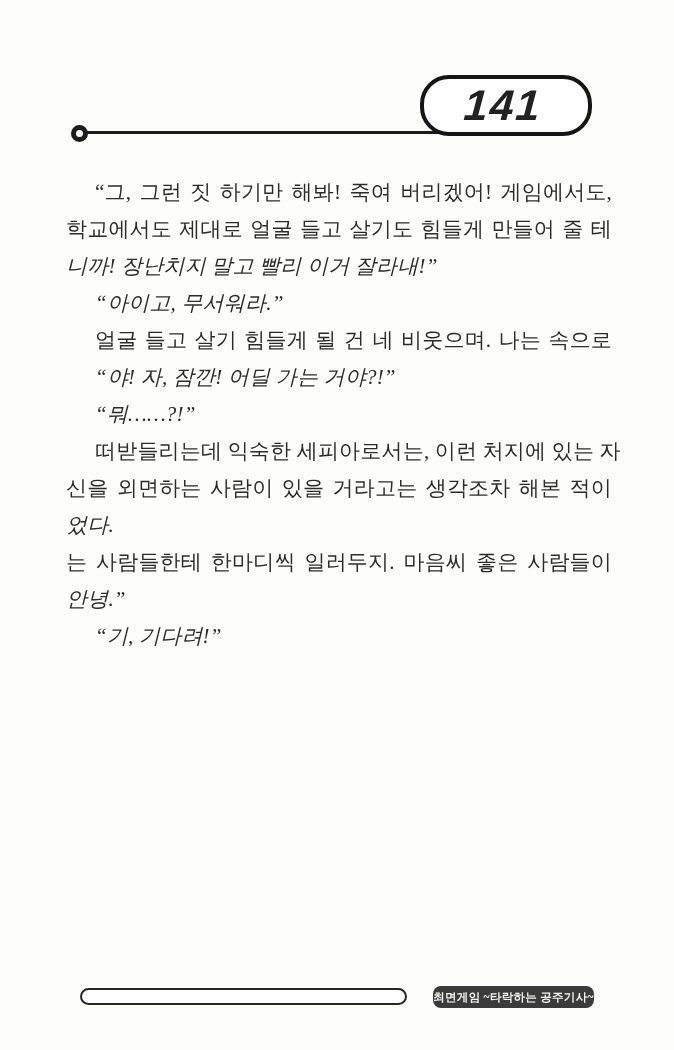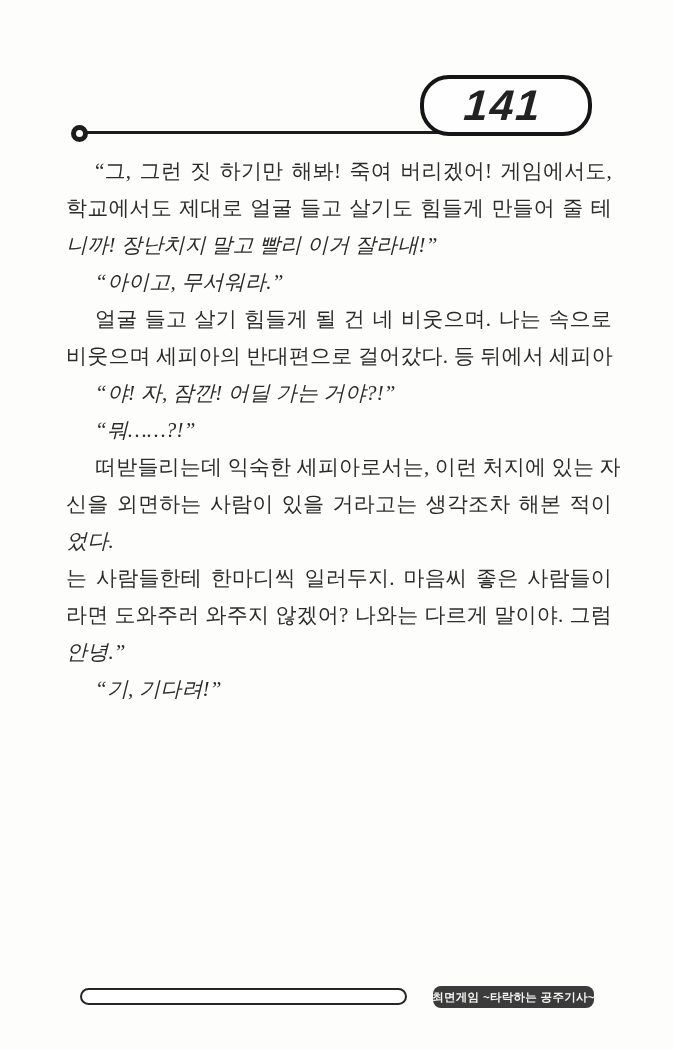--- a/index.html
+++ b/index.html
@@ -53,21 +53,21 @@
     font-size: 43px;
     letter-spacing: 2px;
     color: #222;
     transform: skewX(-4deg);
     padding-right: 6px;
   }
 
   
   .body-text {
     position: absolute;
-    left: 66px; top: 153px;
+    left: 66px; top: 174px;
     width: 546px;
     font-size: 21px;
     line-height: 37px;
     letter-spacing: 0.2px;
     color: #2b2b28;
   }
   .body-text .line {
     text-align: justify;
     text-align-last: justify;
     white-space: nowrap;
@@ -93,21 +93,21 @@
     position: absolute;
     left: 433px; top: 986px;
     width: 161px; height: 22px;
     background: #3b3b3b;
     border-radius: 8px;
     display: flex;
     align-items: center;
     justify-content: center;
   }
   .footer-badge span {
-    font-family: Liberation Sans, sans-serif;
+    font-family: Liberation Serif, serif;
     font-size: 11.5px;
     font-weight: bold;
     letter-spacing: 0.3px;
     color: #f4f4f2;
     white-space: nowrap;
   }
 </style>
 </head>
 <body>
 
@@ -120,28 +120,26 @@
       <span class="page-num">141</span>
     </div>
   </div>
 
   <div class="body-text">
       <div class="line indent">“그, 그런 짓 하기만 해봐! 죽여 버리겠어! 게임에서도,</div>
       <div class="line">학교에서도 제대로 얼굴 들고 살기도 힘들게 만들어 줄 테</div>
       <div class="line para-end">니까! 장난치지 말고 빨리 이거 잘라내!”</div>
       <div class="line indent para-end">“아이고, 무서워라.”</div>
       <div class="line indent">얼굴 들고 살기 힘들게 될 건 네 비웃으며. 나는 속으로</div>
-      <div class="line">비웃으며 세피아의 반대편으로 걸어갔다. 등 뒤에서 세피아</div>
       <div class="line indent para-end">“야! 자, 잠깐! 어딜 가는 거야?!”</div>
       <div class="line indent para-end">“뭐……?!”</div>
       <div class="line indent">떠받들리는데 익숙한 세피아로서는, 이런 처지에 있는 자</div>
       <div class="line">신을 외면하는 사람이 있을 거라고는 생각조차 해본 적이</div>
       <div class="line para-end">었다.</div>
       <div class="line">는 사람들한테 한마디씩 일러두지. 마음씨 좋은 사람들이</div>
-      <div class="line">라면 도와주러 와주지 않겠어? 나와는 다르게 말이야. 그럼</div>
       <div class="line para-end">안녕.”</div>
       <div class="line indent para-end">“기, 기다려!”</div>
     </div>
 
   <div class="footer">
     <div class="footer-rule"></div>
     <div class="footer-badge">
       <span>최면게임 ~타락하는 공주기사~</span>
     </div>
   </div>

